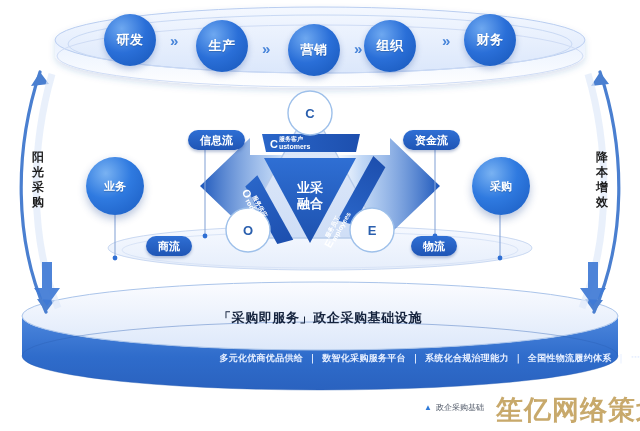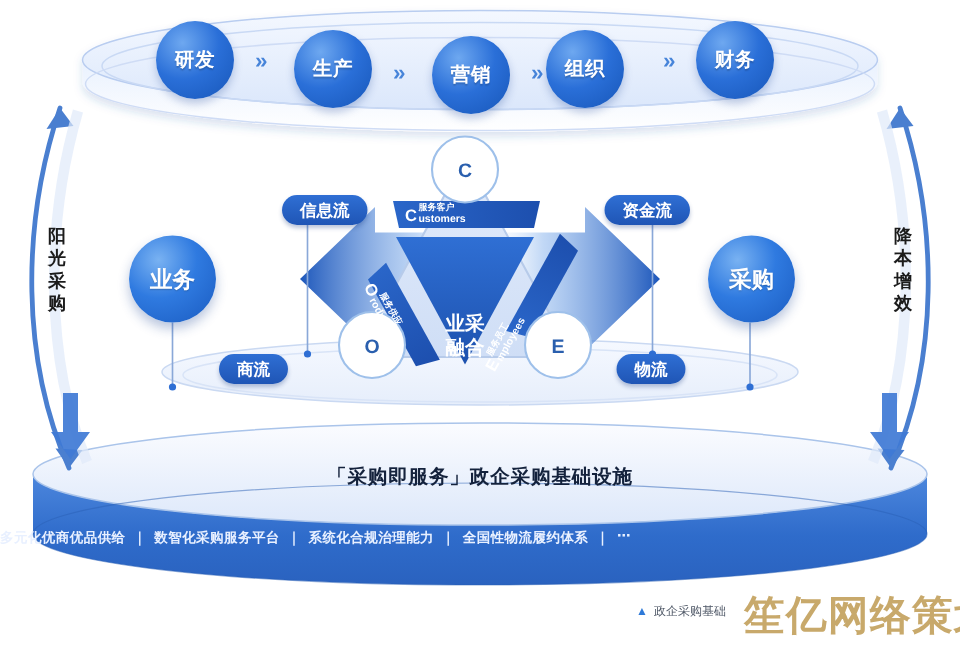--- a/index.html
+++ b/index.html
@@ -54,34 +54,33 @@
   }
 
   
   .side-circle {
     position: absolute;
     width: 58px; height: 58px;
     border-radius: 50%;
     background: radial-gradient(circle at 34% 28%, #79b2f2 0%, #2f7ae0 45%, #1a5bc0 100%);
     box-shadow: 0 4px 8px rgba(30,70,150,0.32);
     display: flex; align-items: center; justify-content: center;
-    color: #fff; font-size: 15px; font-weight: bold;
+    color: #fff; font-size: 11px; font-weight: bold;
     text-shadow: 0 1px 1px rgba(0,0,0,0.2);
   }
 
   
   .tri-center {
     position: absolute;
     color: #ffffff;
     font-size: 13px;
     font-weight: bold;
     line-height: 16px;
     text-align: center;
     width: 44px;
-    margin-top: 28px;
   }
   .coe-letter {
     position: absolute;
     color: #2a5fae;
     font-size: 13px;
     font-weight: bold;
     text-align: center;
     width: 22px;
   }
 
@@ -357,21 +356,21 @@
   <div style="position:absolute; left:320px; top:243px; transform:rotate(-61deg); transform-origin:left top; display:flex; align-items:flex-end; gap:1px;">
     <span class="banner-txt banner-big" style="position:relative;">E</span>
     <span style="display:flex; flex-direction:column; line-height:7px;">
       <span class="banner-txt banner-cn" style="position:relative;">服务员工</span>
       <span class="banner-txt banner-sm" style="position:relative;">mployees</span>
     </span>
   </div>
 
   <div class="base-title" style="left:0; right:0; top:309px; text-align:center;">「采购即服务」政企采购基础设施</div>
 
-  <div class="base-sub" style="left:0; right:0; top:352px; text-align:center; display:flex; justify-content:flex-start; gap:5px;">
+  <div class="base-sub" style="left:0; right:0; top:352px; text-align:center; display:flex; justify-content:flex-end; gap:5px;">
     <span>多元化优商优品供给</span>
     <span>｜</span>
     <span>数智化采购服务平台</span>
     <span>｜</span>
     <span>系统化合规治理能力</span>
     <span>｜</span>
     <span>全国性物流履约体系</span>
     <span>｜</span>
     <span>⋯</span>
   </div>

